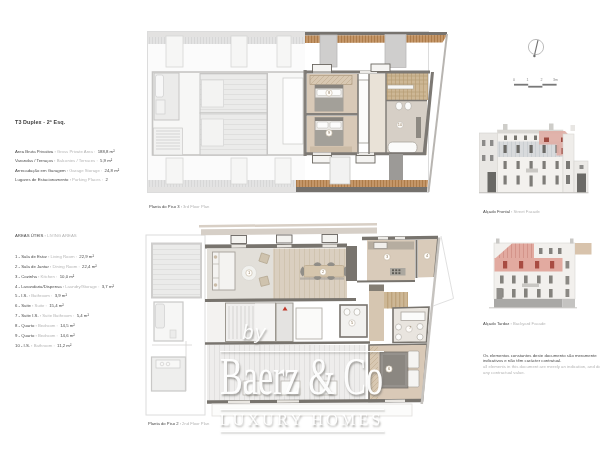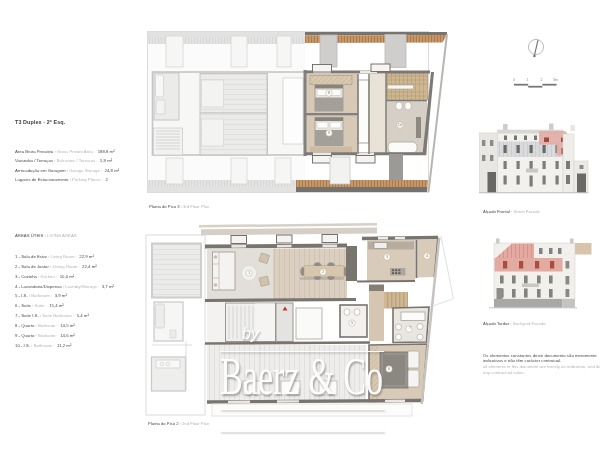--- a/index.html
+++ b/index.html
@@ -592,25 +592,26 @@
   <text x="387" y="258.4">3</text>
   <text x="427" y="257.4">4</text>
   <text x="352" y="324.4">5</text>
   <text x="410" y="329.4">7</text>
   <text x="389" y="370.4">6</text>
 </g>
 </svg>
 
 <div id="logo" style="position:absolute;left:0;top:0;width:600px;height:450px;pointer-events:none;">
 
-  <div style="position:absolute;left:242px;top:326px;font-family:Liberation Sans, sans-serif;font-style:italic;font-size:16px;line-height:16px;color:rgba(255,255,255,0.95);text-shadow:1px 1.5px 2px rgba(120,118,114,0.6);text-align:center;">by</div>
+  <div style="position:absolute;left:242px;top:326px;font-family:Liberation Mono, monospace;font-style:italic;font-size:20px;line-height:16px;color:rgba(255,255,255,0.95);text-shadow:1px 1.5px 2px rgba(120,118,114,0.6);text-align:center;">by</div>
 
   <div style="position:absolute;left:220px;top:351px;width:164px;height:1.4px;background:rgba(255,255,255,0.95);box-shadow:1px 1.5px 1.5px rgba(120,118,114,0.5);"></div>
 
   <div style="position:absolute;left:219.5px;top:351px;font-family:'Liberation Serif',serif;font-size:52px;line-height:52px;color:rgba(255,255,255,0.96);text-shadow:1.5px 2px 2.5px rgba(110,108,104,0.6);white-space:nowrap;transform:scaleX(0.657);transform-origin:left top;">Baerz &amp; Co</div>
 
   <div style="position:absolute;left:220px;top:408.6px;width:164px;height:1.3px;background:rgba(255,255,255,0.95);box-shadow:1px 1.5px 1.5px rgba(120,118,114,0.5);"></div>
 
+  <div style="position:absolute;left:219.5px;top:411px;font-family:'Liberation Serif',serif;font-size:16.5px;line-height:17px;letter-spacing:2.9px;color:rgba(255,255,255,0.96);text-shadow:1px 1.5px 2px rgba(110,108,104,0.6);white-space:nowrap;">LUXURY HOMES</div>
 
   <div style="position:absolute;left:220px;top:431px;width:164px;height:1.3px;background:rgba(255,255,255,0.95);box-shadow:1px 1.5px 1.5px rgba(120,118,114,0.5);"></div>
 </div>
 
 </div>
 
 </body></html>

